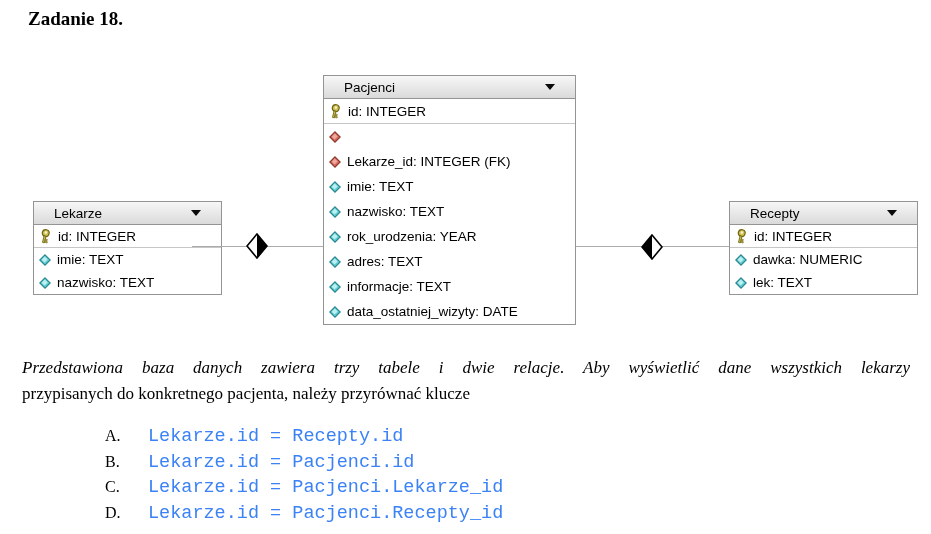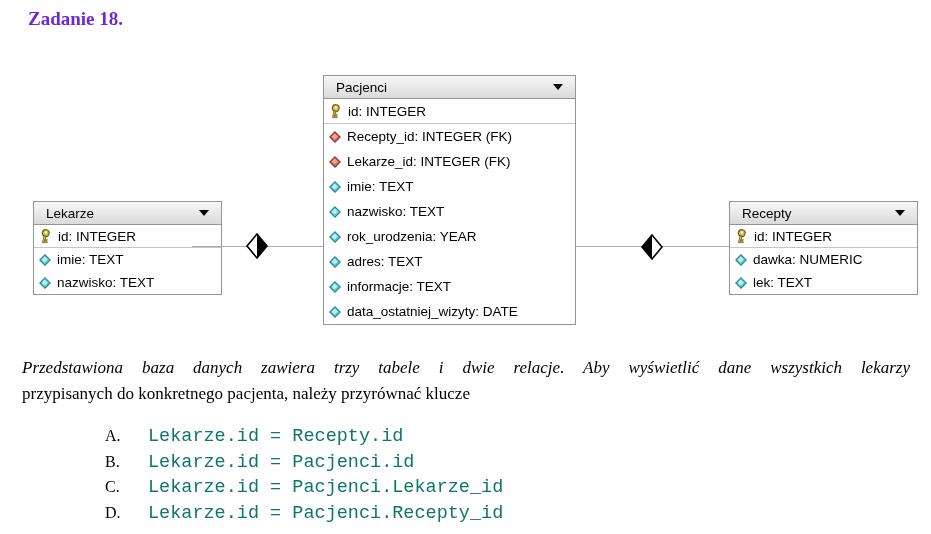--- a/index.html
+++ b/index.html
@@ -3,32 +3,32 @@
 <meta charset="utf-8">
 <style>
   html,body{margin:0;padding:0;background:#fff;}
   #stage{
     position:relative;width:931px;height:534px;background:#ffffff;
     font-family:"Liberation Sans",sans-serif;overflow:hidden;
   }
   
   .task-title{
     position:absolute;left:28px;top:8px;
-    font-family:"Liberation Serif",serif;font-weight:bold;font-size:19px;color:#6d28d9;
+    font-family:"Liberation Serif",serif;font-weight:bold;font-size:19px;color:#000000;
   }
   
   .db-table{
     position:absolute;background:#fff;border:1px solid #949494;
     box-sizing:border-box;font-size:13.5px;color:#000;
   }
   .t-lekarze{left:33px;top:201px;width:189px;}
   .t-pacjenci{left:323px;top:75px;width:253px;}
   .t-recepty{left:729px;top:201px;width:189px;}
   .db-header{
-    height:22px;display:flex;align-items:center;padding:0 12px;
+    height:22px;display:flex;align-items:center;padding:0 20px;
     background:linear-gradient(#f7f7f7,#dadada);
     border-bottom:1px solid #949494;
   }
   .caret{
     margin-left:auto;width:0;height:0;
     border-left:5px solid transparent;border-right:5px solid transparent;
     border-top:6px solid #0a0a0a;cursor:pointer;
   }
   .db-row{height:23px;display:flex;align-items:center;gap:6px;padding:0 5px;box-sizing:border-box;}
   .t-pacjenci .db-row{height:25px;}
@@ -50,21 +50,21 @@
   .q-line1{text-align:justify;text-align-last:justify;font-style:italic;}
   .q-line2{text-align:left;}
   
   .options{position:absolute;left:105px;top:426px;}
   .option-row{display:flex;align-items:baseline;height:25.6px;}
   .opt-letter{
     width:43px;font-family:"Liberation Serif",serif;font-size:16px;color:#000;
   }
   .opt-code{
     font-family:"Liberation Mono","DejaVu Sans Mono",monospace;
-    font-size:18.5px;color:#0f766e;white-space:pre;
+    font-size:18.5px;color:#3b82f6;white-space:pre;
   }
 </style>
 </head>
 <body>
 
 <svg width="0" height="0" style="position:absolute" aria-hidden="true">
   <defs>
     <symbol id="ic-key" viewBox="0 0 13 15">
       <g transform="rotate(14 6 7)">
         <circle cx="6" cy="4" r="3.4" fill="#cfc258" stroke="#6f650e" stroke-width="1.2"></circle>
@@ -122,21 +122,20 @@
     <div class="db-row sep">
       <svg class="ic" width="13" height="15">
           <use href="#ic-key"></use>
         </svg>
       <span class="col-text">id: INTEGER</span>
     </div>
     <div class="db-row">
       <svg class="ic" width="12" height="12">
           <use href="#ic-fk"></use>
         </svg>
-      <span class="col-text">Recepty_id: INTEGER (FK)</span>
     </div>
     <div class="db-row">
       <svg class="ic" width="12" height="12">
           <use href="#ic-fk"></use>
         </svg>
       <span class="col-text">Lekarze_id: INTEGER (FK)</span>
     </div>
     <div class="db-row">
       <svg class="ic" width="12" height="12">
           <use href="#ic-attr"></use>

